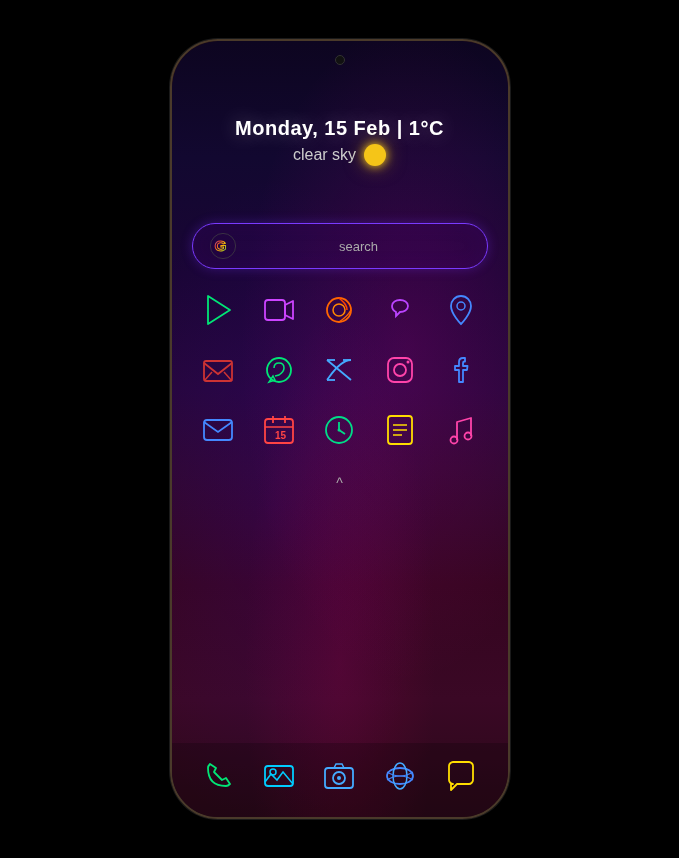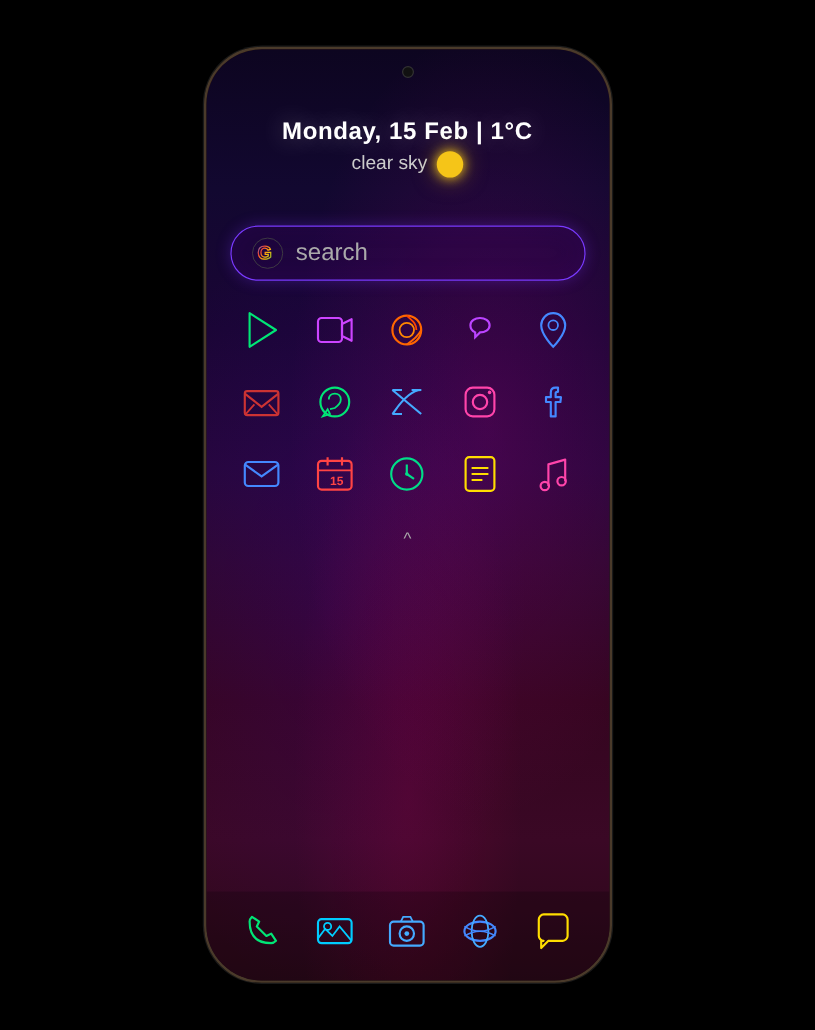--- a/index.html
+++ b/index.html
@@ -85,22 +85,22 @@
       background: #111;
       border: 1px solid #333;
       z-index: 10;
     }
 
     
     .weather-section {
       position: relative;
       z-index: 5;
       text-align: center;
-      padding-top: 58px;
-      margin-bottom: 10px;
+      padding-top: 76px;
+      margin-bottom: 27px;
     }
 
     .date-time {
       color: #ffffff;
       font-size: 20px;
       font-weight: 700;
       letter-spacing: 0.5px;
       text-shadow: 0 0 20px rgba(255,255,255,0.3);
     }
 
@@ -149,22 +149,23 @@
     }
 
     .google-g {
       width: 28px;
       height: 28px;
       flex-shrink: 0;
     }
 
     .search-text {
       color: #aaaaaa;
-      font-size: 20px;
+      font-size: 13px;
       flex: 1;
+      text-align: center;
     }
 
     
     .app-grid {
       display: grid;
       grid-template-columns: repeat(5, 1fr);
       gap: 18px 8px;
       margin-bottom: 16px;
     }
 

